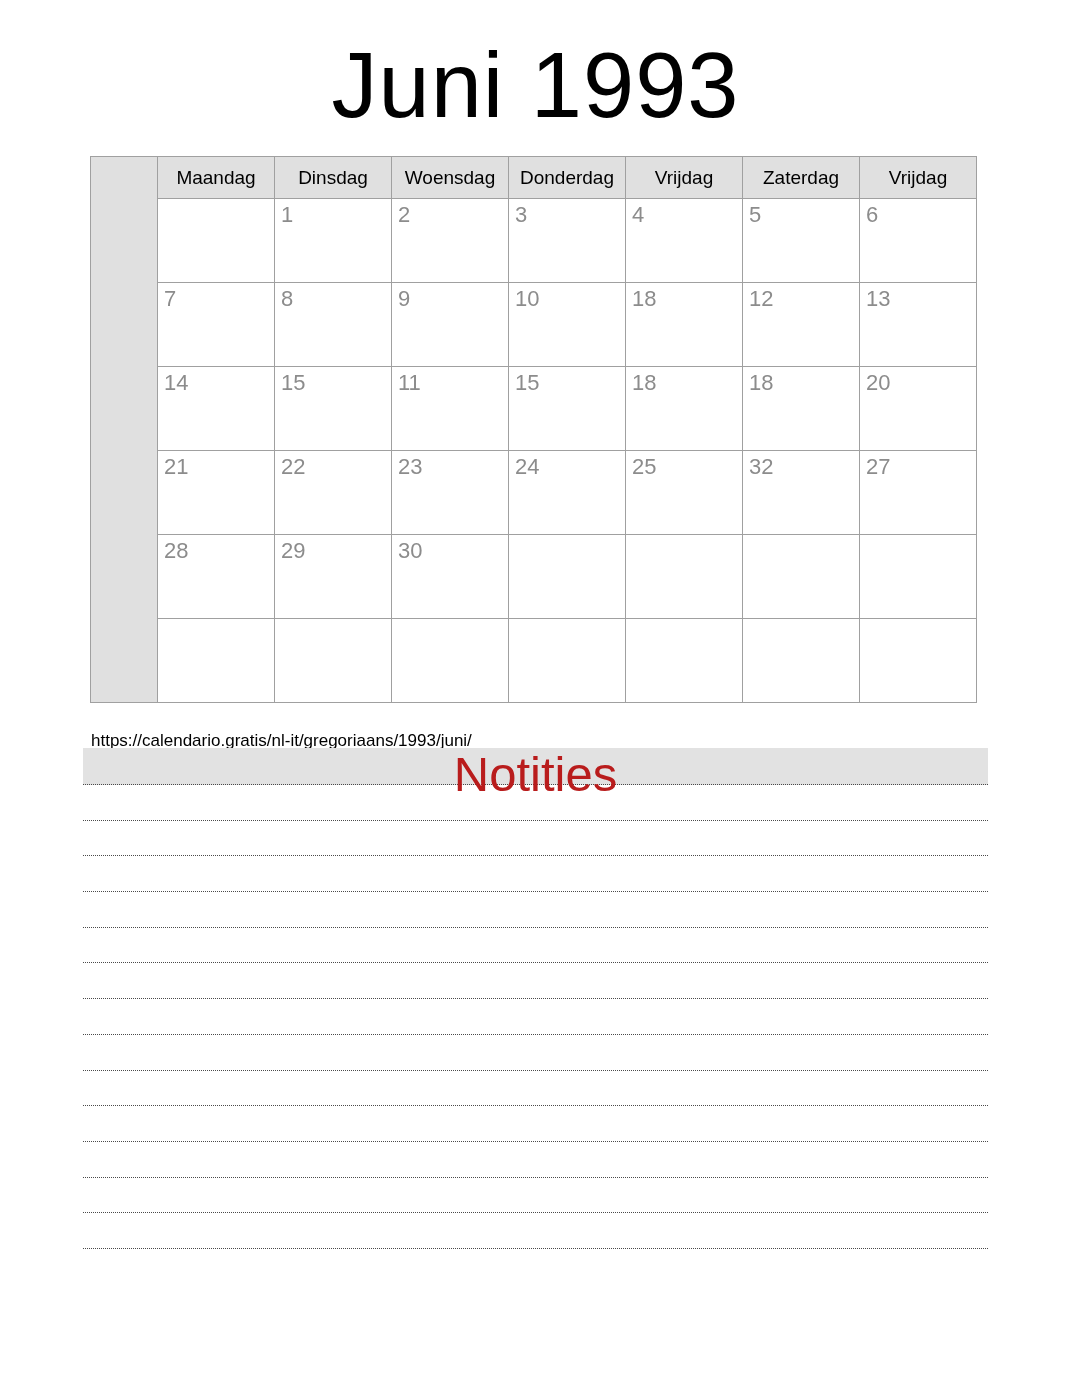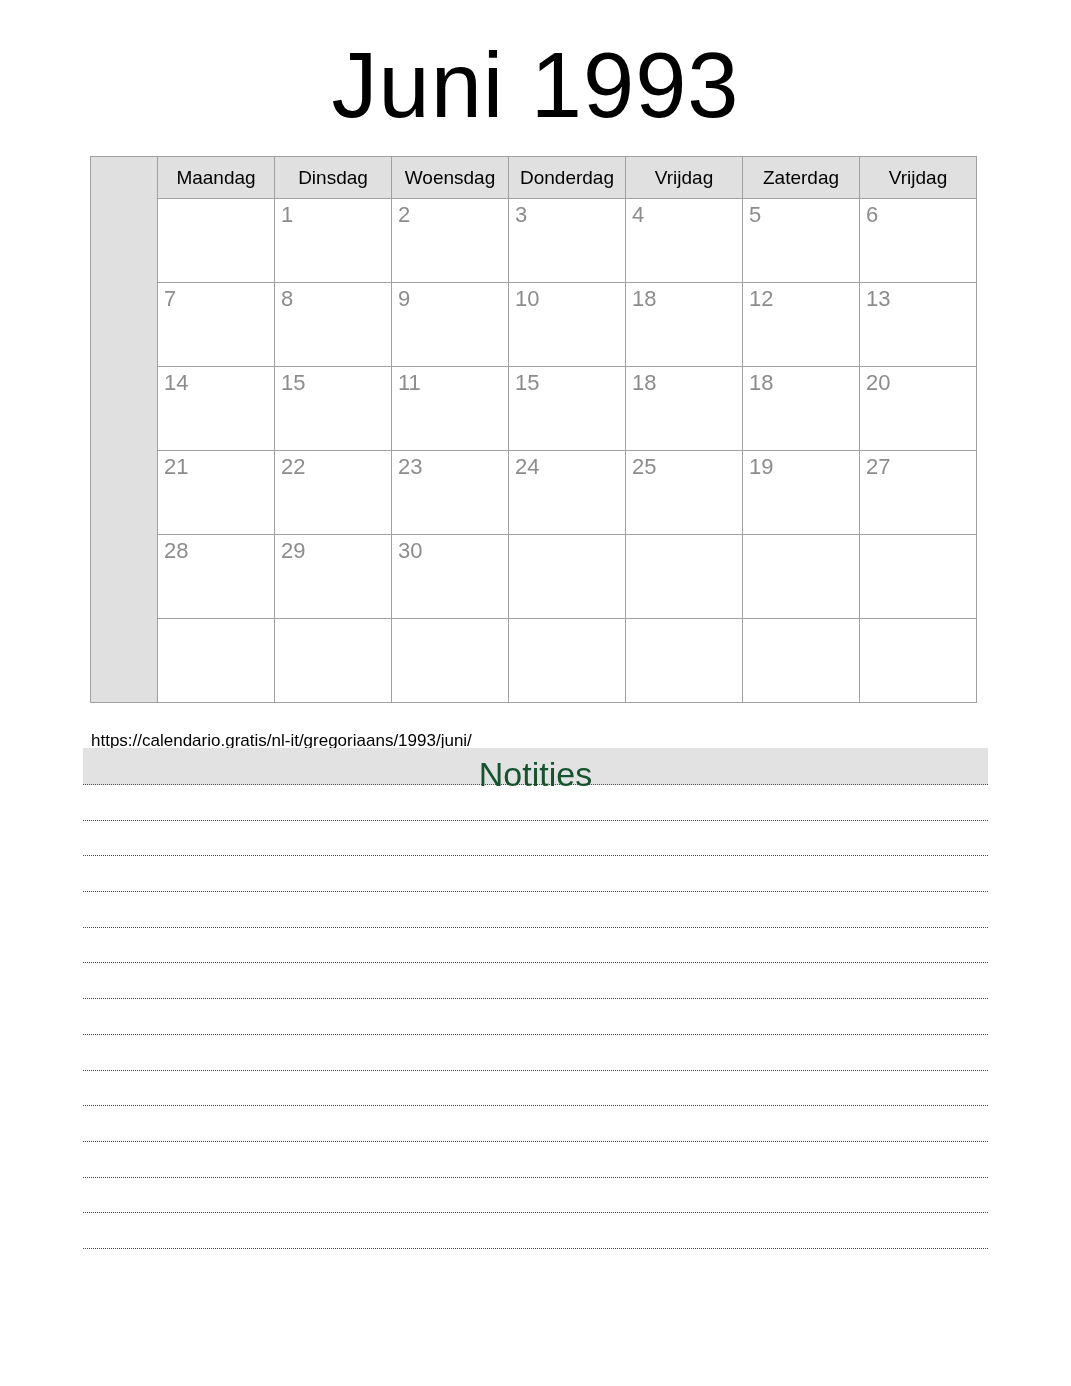--- a/index.html
+++ b/index.html
@@ -87,23 +87,23 @@
   }
   .notes-header {
     height: 37px;
     background: var(--notes-bar-bg);
     border-bottom: 1px dotted var(--dotted-line);
     display: flex;
     align-items: center;
     justify-content: center;
   }
   .notes-title {
-    font-size: 34px;
+    font-size: 49px;
     font-weight: 400;
-    color: #14532d;
+    color: #b91c1c;
     line-height: 1;
     margin-top: 16px;
   }
   .note-line {
     height: 35.7px;
     border-bottom: 1px dotted var(--dotted-line);
   }
 </style>
 </head>
 <body>
@@ -160,21 +160,21 @@
           <td class="day">18</td>
           <td class="day">18</td>
           <td class="day">20</td>
         </tr>
         <tr>
           <td class="day">21</td>
           <td class="day">22</td>
           <td class="day">23</td>
           <td class="day">24</td>
           <td class="day">25</td>
-          <td class="day">19</td>
+          <td class="day">32</td>
           <td class="day">27</td>
         </tr>
         <tr>
           <td class="day">28</td>
           <td class="day">29</td>
           <td class="day">30</td>
           <td class="day"></td>
           <td class="day"></td>
           <td class="day"></td>
           <td class="day"></td>

